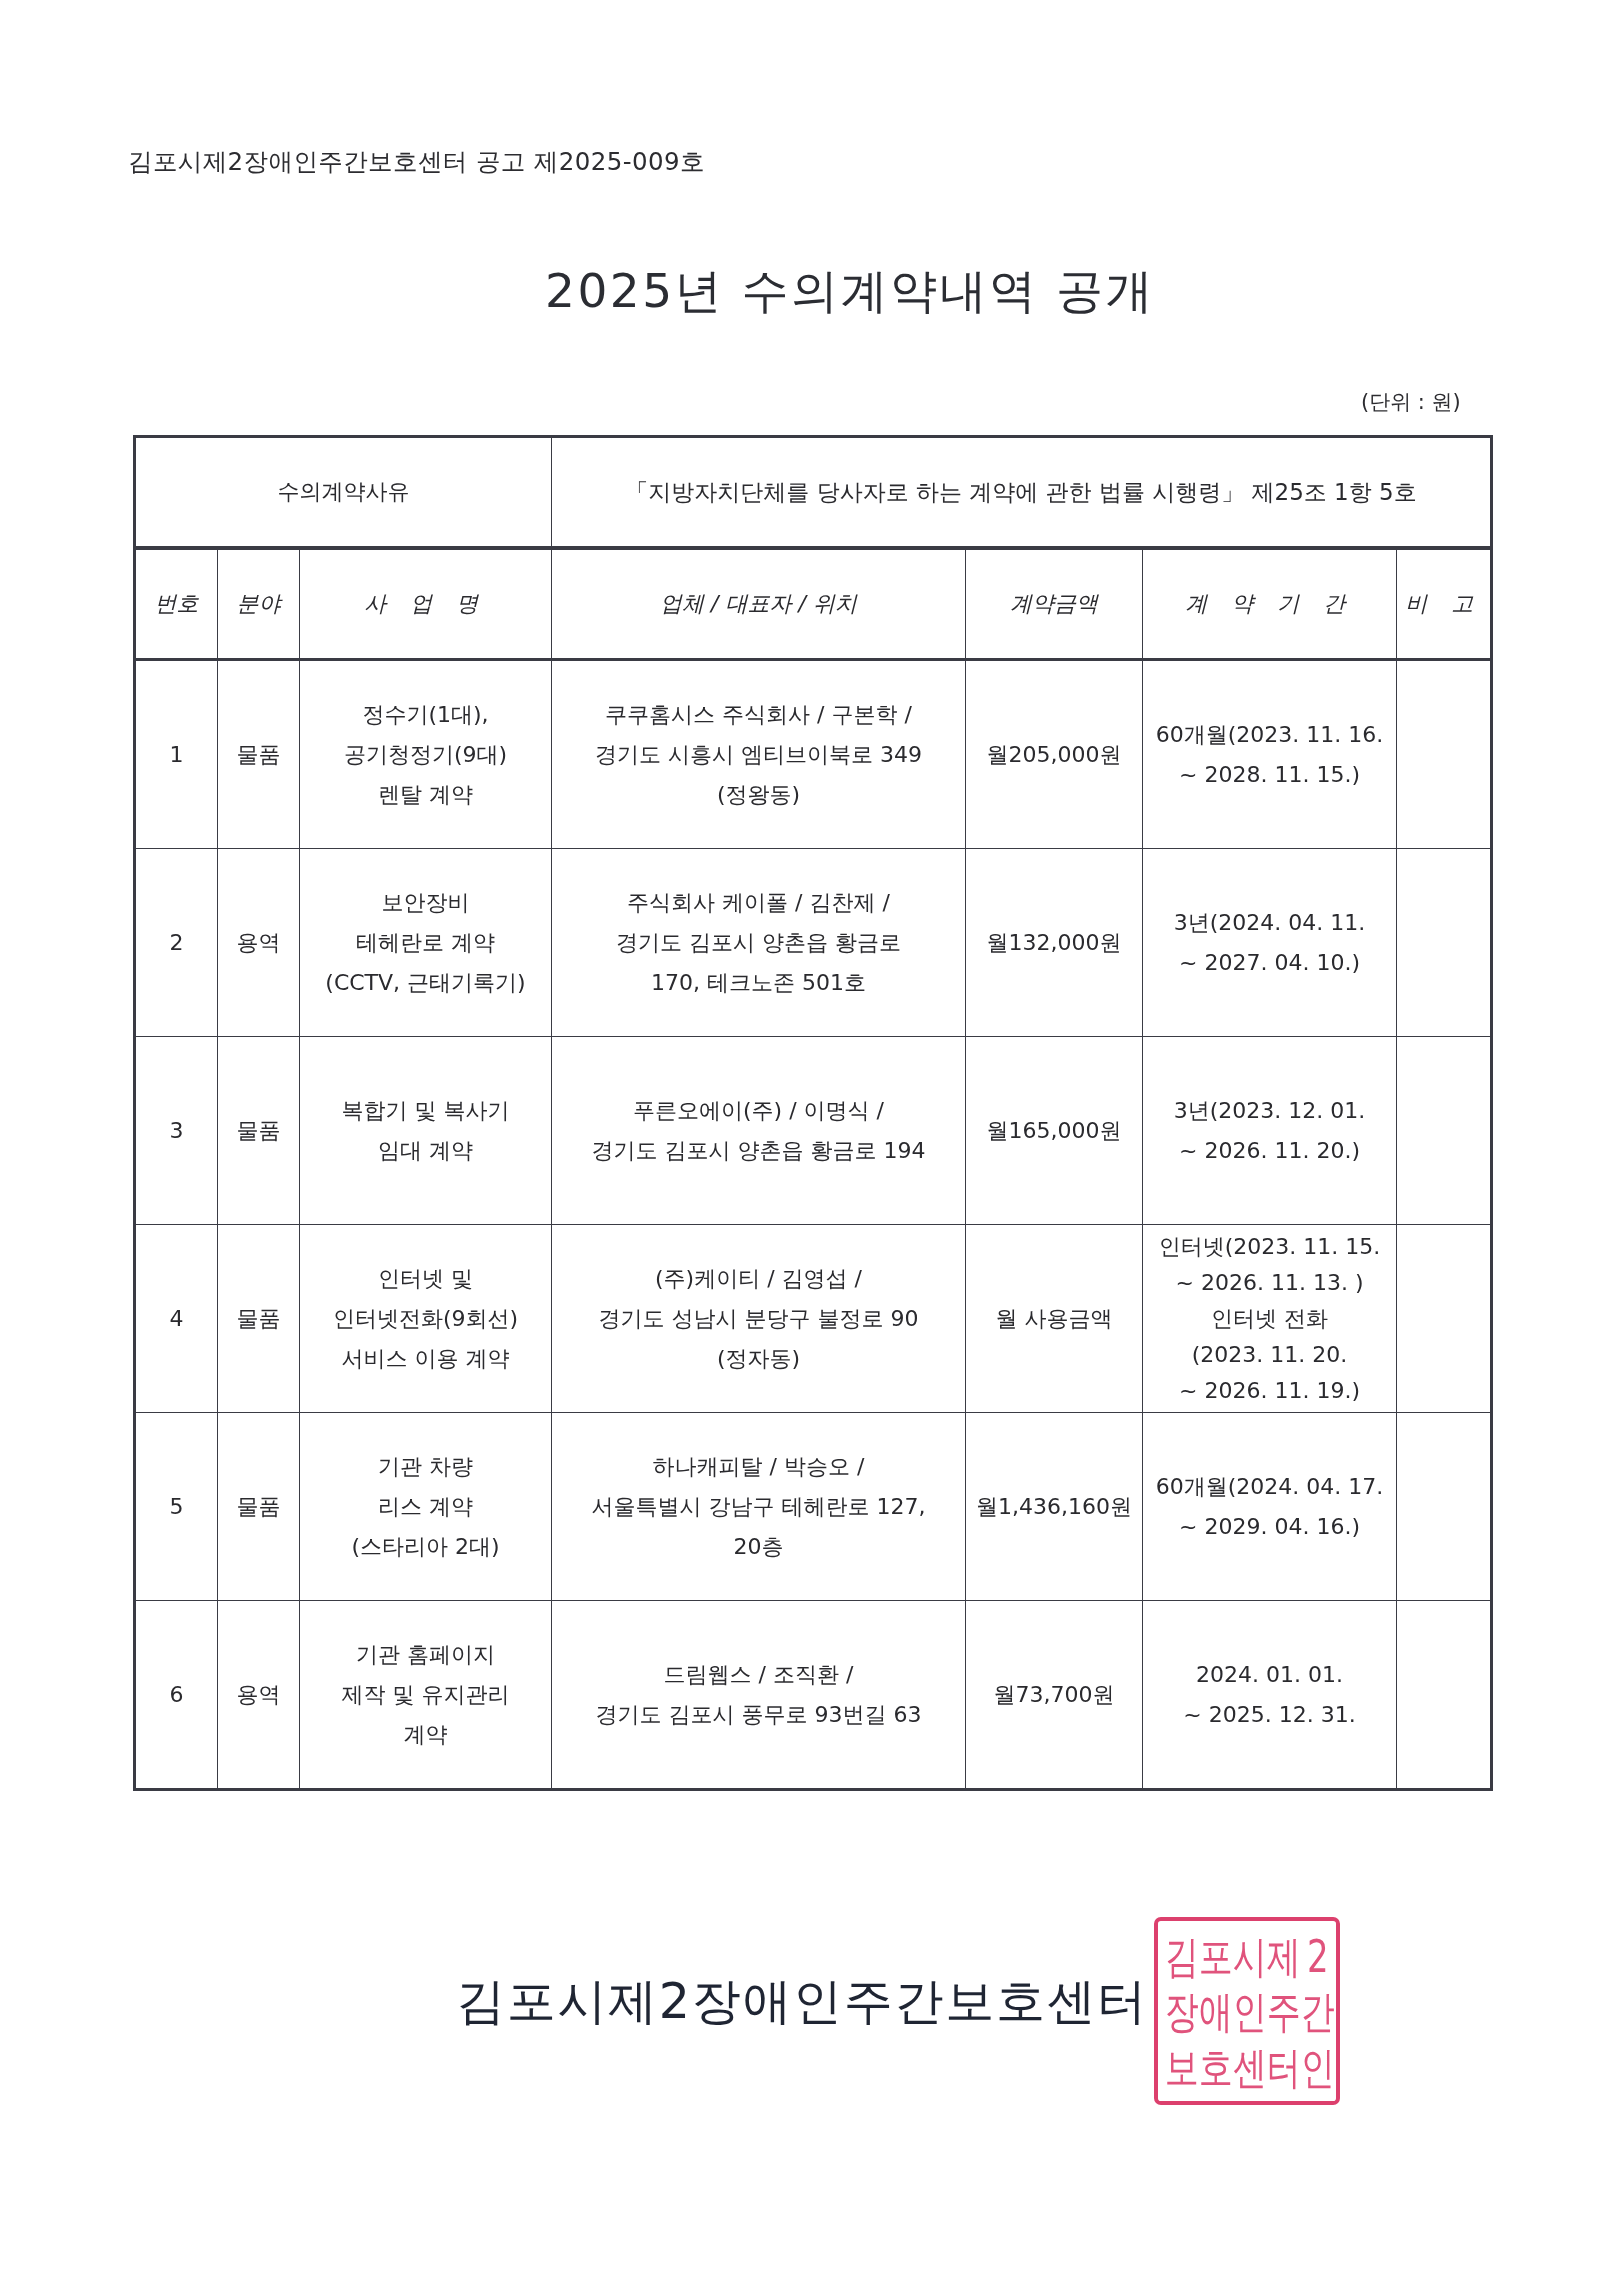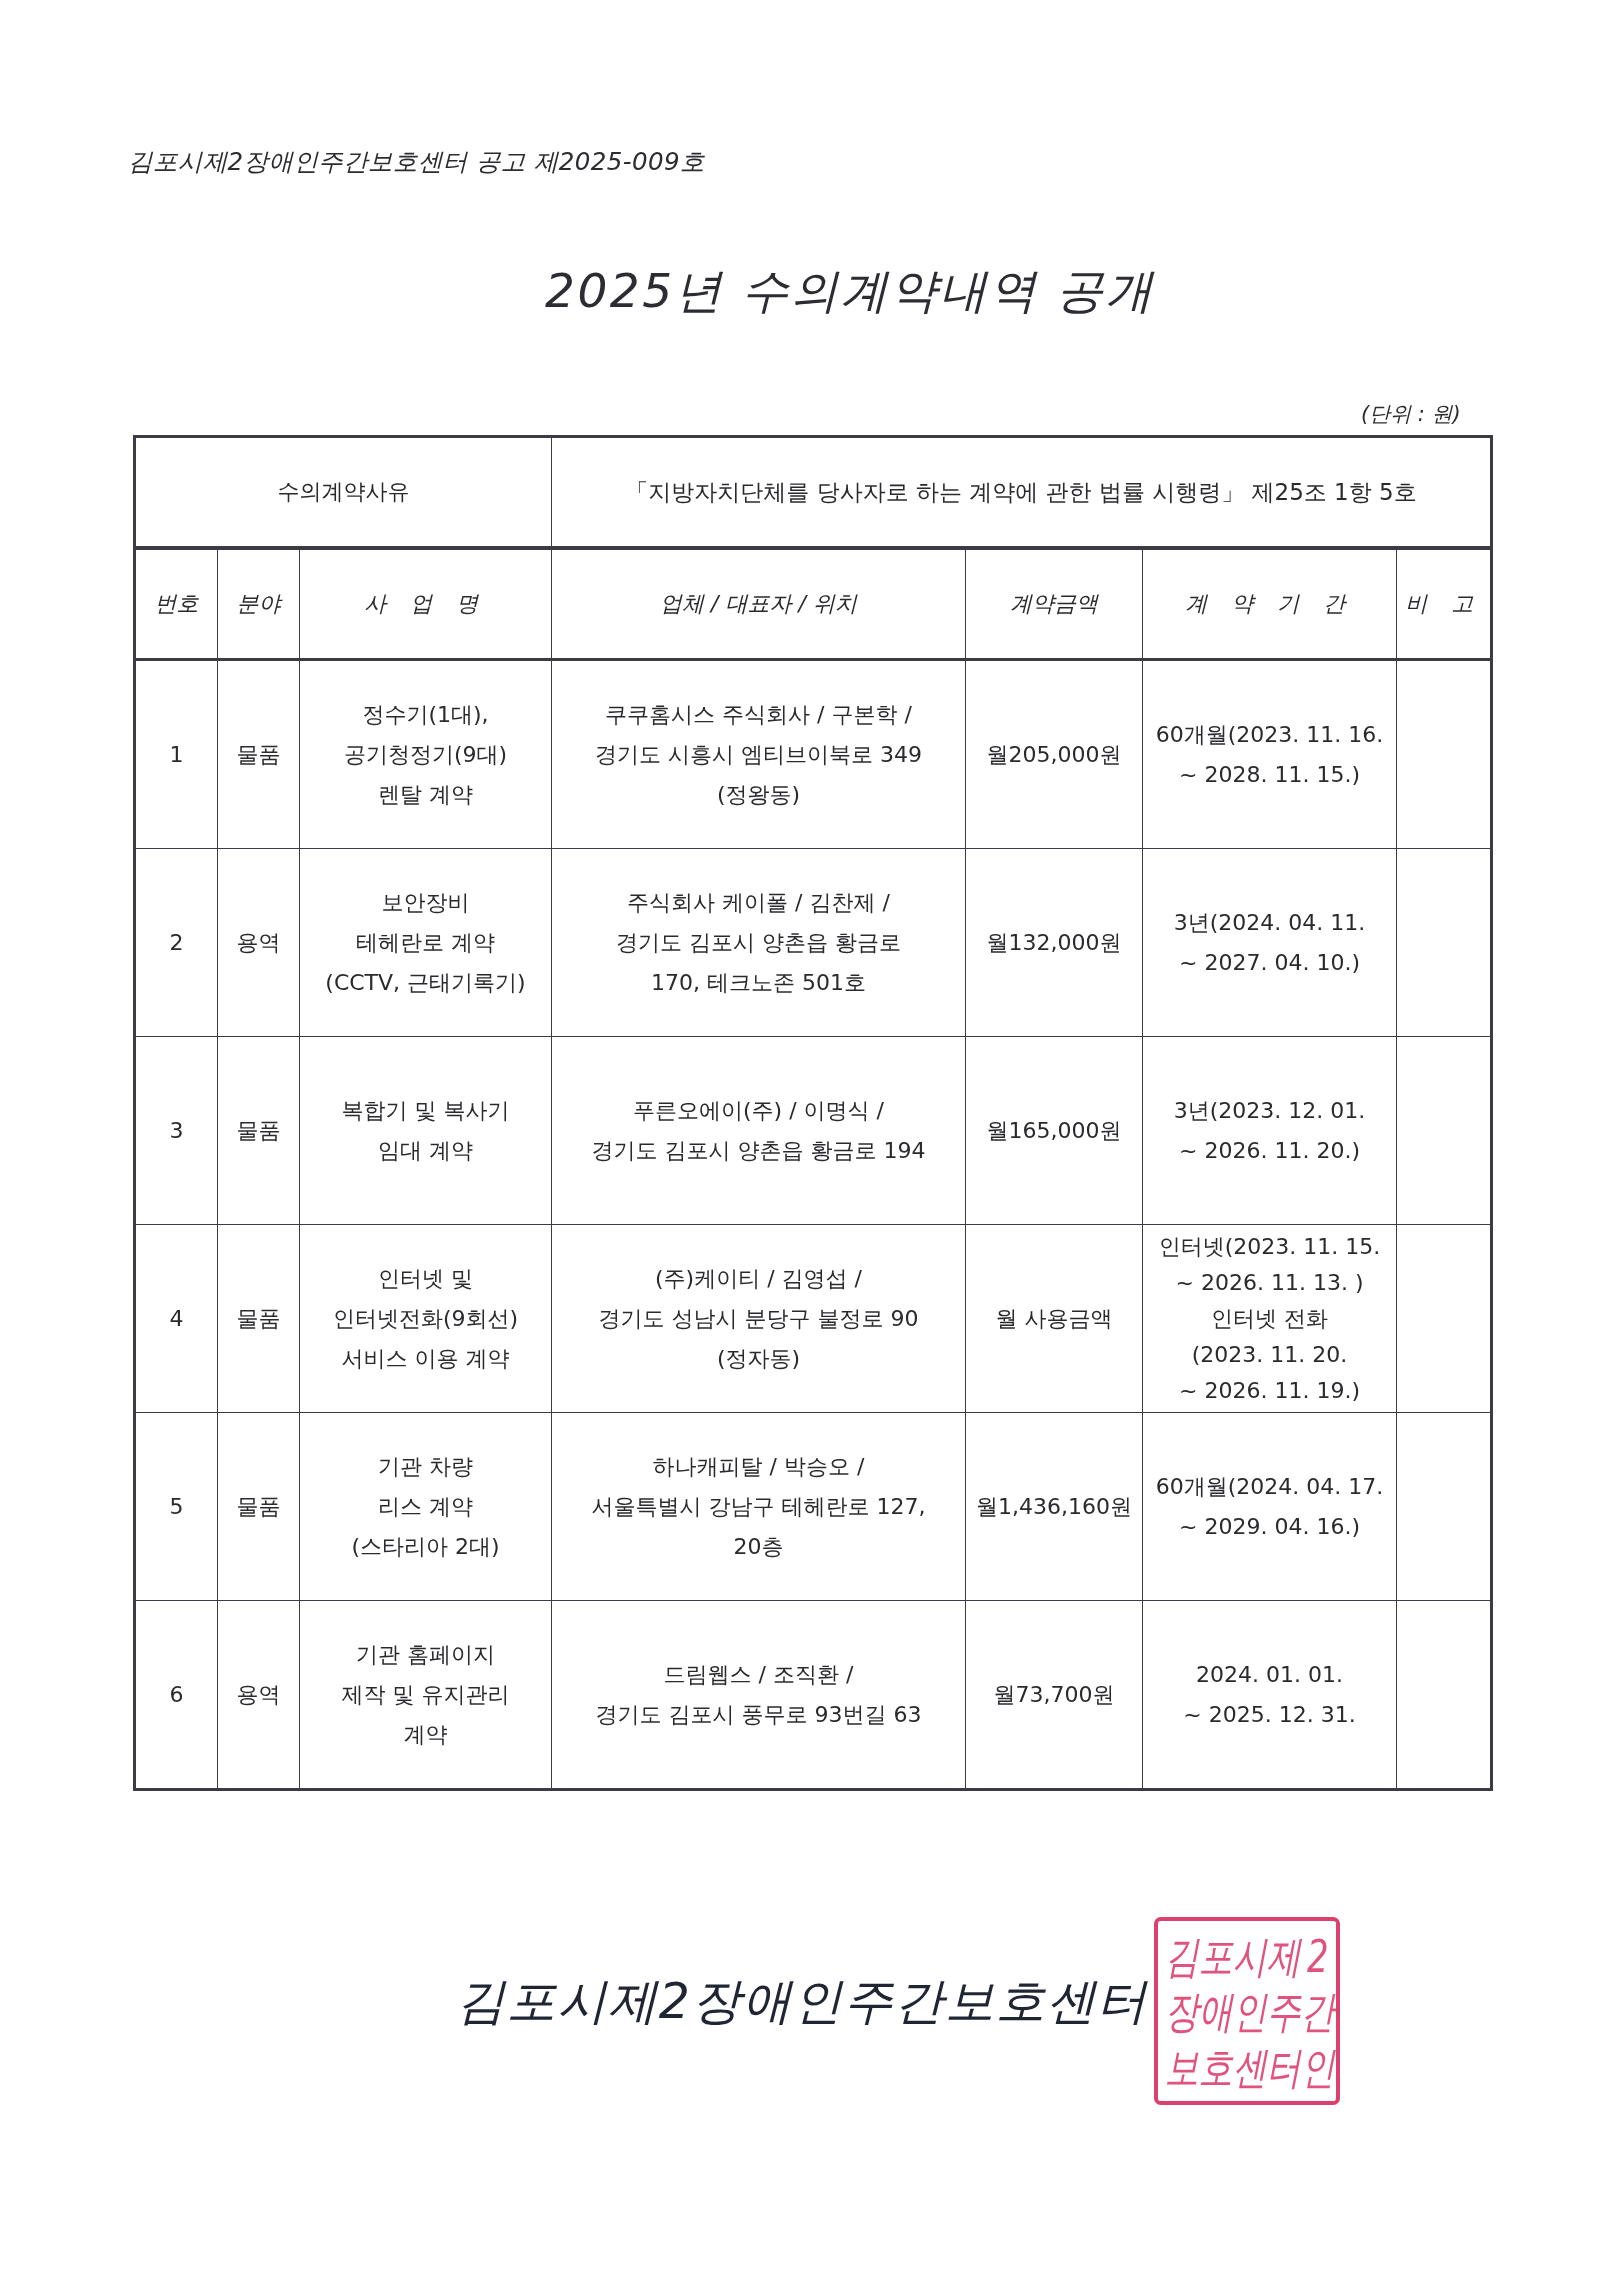--- a/index.html
+++ b/index.html
@@ -1,21 +1,21 @@
 <!DOCTYPE html>
 <html style="font-size:13.5px"><head>
 <meta charset="utf-8">
 <style>
   html, body { margin:0; padding:0; background:#ffffff; }
   body { width:1623px; height:2295px; position:relative; overflow:hidden;
          font-family:"DejaVu Sans", "Liberation Sans", sans-serif; color:#2a2a2e; }
-  .abs { position:absolute;font-style:italic; }
+  .abs { position:absolute; }
   #notice { left:128px; top:145px; font-size:24.5px; letter-spacing:0.4px; color:#2c2c30; white-space:nowrap; }
   #title { left:0; width:1623px; top:260px; text-align:center; font-size:47px; letter-spacing:2.5px; color:#2b2d33; padding-left:77px; box-sizing:border-box; }
-  #unit { left:1361px; top:400px; font-size:21px; color:#2c2c30; white-space:nowrap; }
+  #unit { left:1361px; top:388px; font-size:21px; color:#2c2c30; white-space:nowrap; }
 
   table.doc { position:absolute; left:133px; top:435px; width:1357px; border-collapse:collapse; table-layout:fixed;
               border:3.4px solid #3a3b44; }
   table.doc td { border:1.7px solid #3a3b44; text-align:center; vertical-align:middle; font-size:22px;
                  line-height:40px; color:#2a2a2e; padding:0 3.4px; }
   tr.info td { height:108px; }
   tr.hdr td { height:108px; font-size:22px;font-style:italic; }
   tr.row td { height:187px; }
   tr.info.last td { border-bottom:4.2px solid #3a3b44; }
   tr.hdr td { border-bottom:3.4px solid #3a3b44; }

